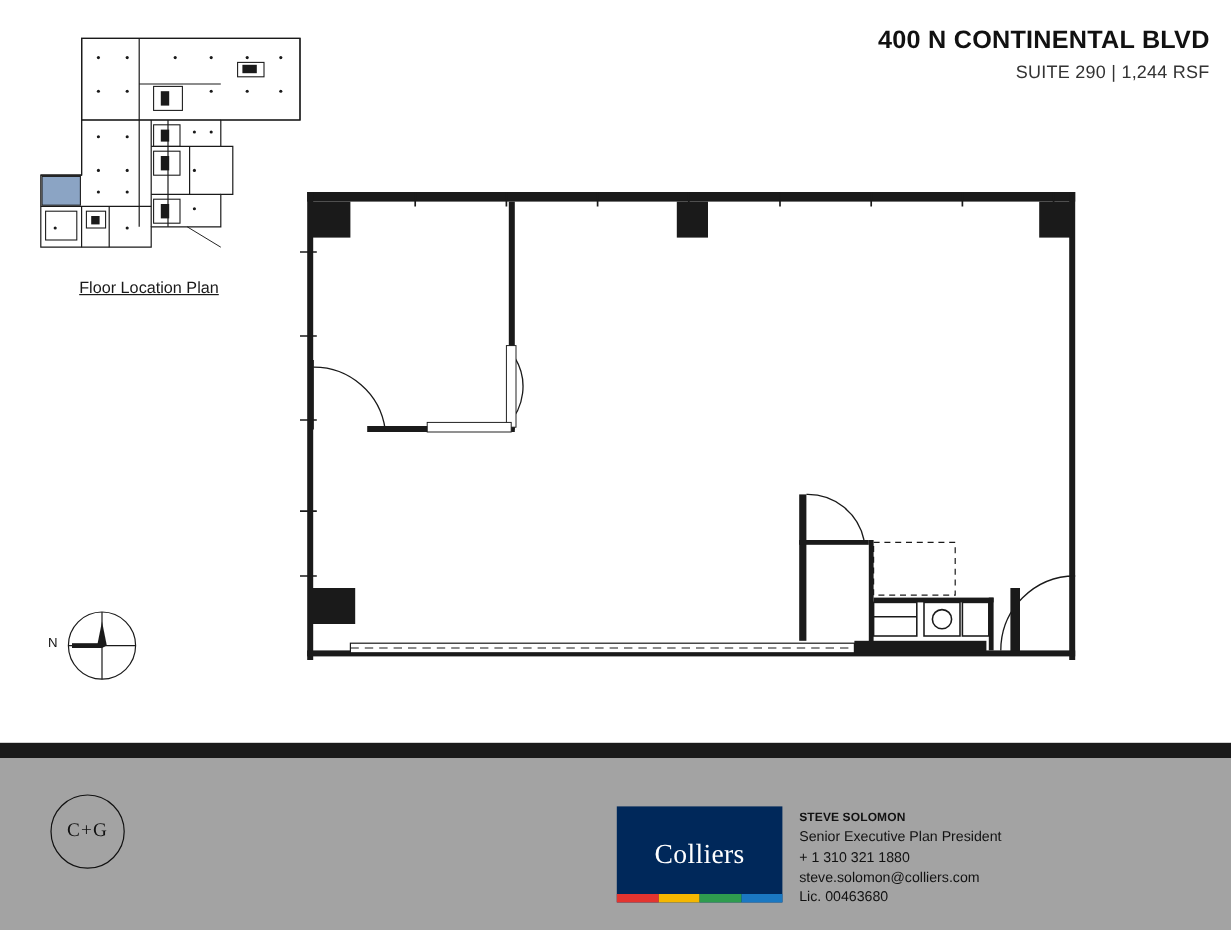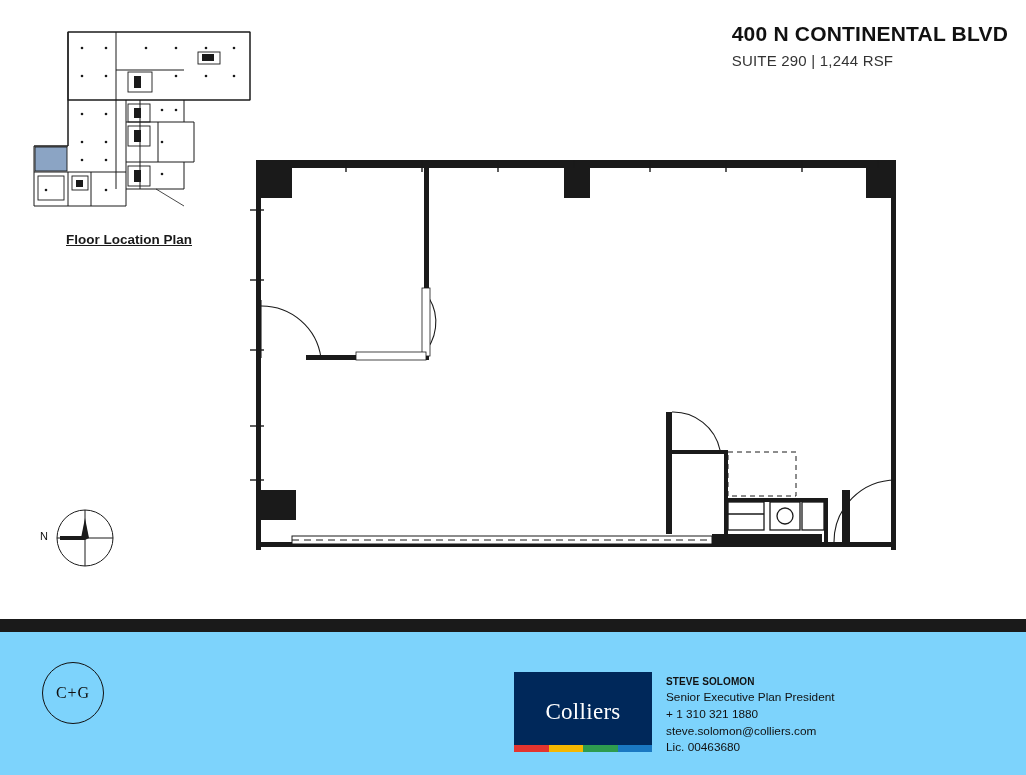--- a/index.html
+++ b/index.html
@@ -12,20 +12,21 @@
     color: #1a1a1a;
     overflow: hidden;
     position: relative;
   }
 
   
   .header {
     position: absolute;
     top: 22px;
     right: 18px;
+    text-align: right;
   }
   .header-title {
     font-size: 21px;
     font-weight: bold;
     letter-spacing: 0.2px;
     color: #111;
     line-height: 1.15;
   }
   .header-sub {
     font-size: 15px;
@@ -34,21 +35,20 @@
     letter-spacing: 0.2px;
   }
 
   
   .floorloc {
     position: absolute;
     left: 16px;
     top: 14px;
     width: 250px;
     height: 230px;
-    font-weight: bold;
   }
   .floorloc-svg { display: block; }
   .floorloc-caption {
     position: absolute;
     left: 50px;
     top: 218px;
     font-size: 13.5px;
     color: #1a1a1a;
     text-decoration: underline;
     white-space: nowrap;
@@ -87,21 +87,21 @@
     width: 1026px;
     height: 13px;
     background: #1a1a1a;
   }
   .footer {
     position: absolute;
     left: 0;
     bottom: 0;
     width: 1026px;
     height: 143px;
-    background: #7dd3fc;
+    background: #a3a3a3;
   }
   .cg-badge {
     position: absolute;
     left: 42px;
     top: 30px;
     width: 62px;
     height: 62px;
     border: 1.5px solid #111;
     border-radius: 50%;
     display: flex;

